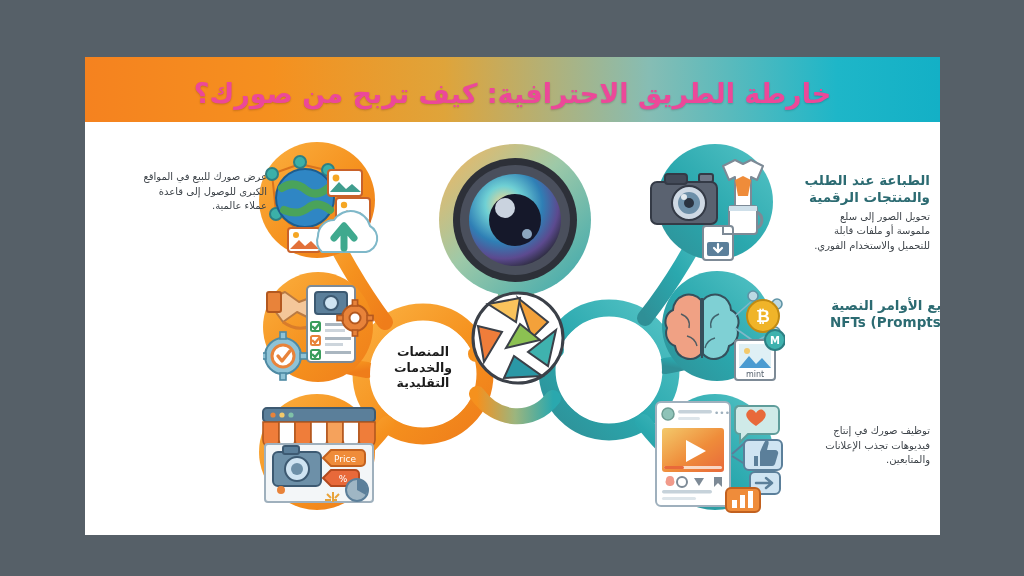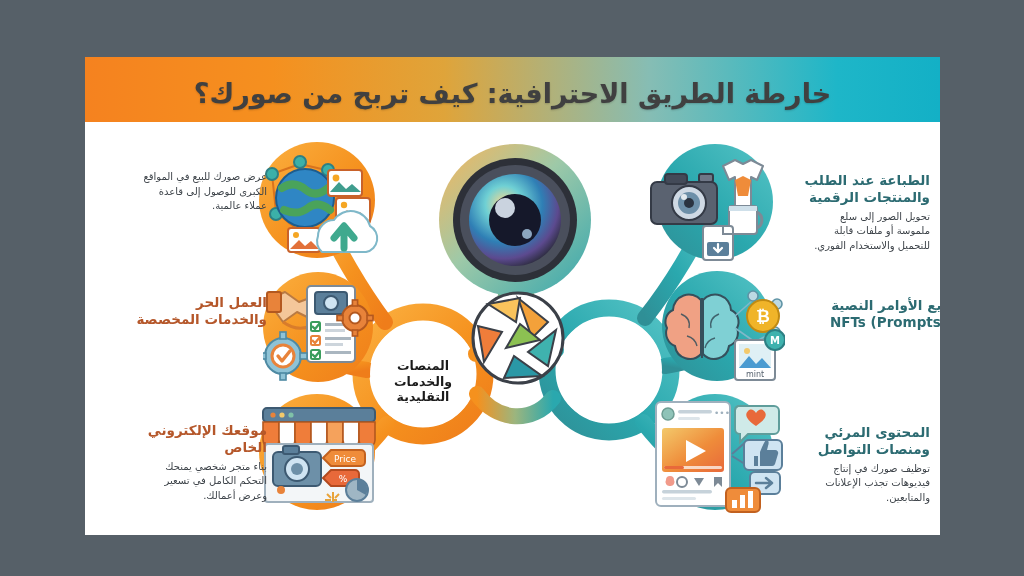--- a/index.html
+++ b/index.html
@@ -15,38 +15,38 @@
     position:absolute;left:85px;top:57px;width:855px;height:478px;
     background:#ffffff;overflow:hidden;
   }
   .header-band{
     position:absolute;left:0;top:0;width:855px;height:65px;
     background:linear-gradient(90deg,#f5821f 0%,#f5901f 22%,#dfa43a 42%,#86bdb4 66%,#1eb6c8 88%,#13b0c6 100%);
   }
   .header-title{
     position:absolute;left:0;top:0;width:855px;height:73px;
     display:flex;align-items:center;justify-content:center;
-    color:#404040;font-size:27px;font-weight:bold;direction:rtl;
+    color:#ec4899;font-size:27px;font-weight:bold;direction:rtl;
     letter-spacing:.2px;text-shadow:0 1px 2px rgba(0,0,0,.18);
     white-space:nowrap;
     text-align:center;
   }
 
   .canvas{position:absolute;left:0;top:65px;width:855px;height:413px;}
 
   
   svg.map{position:absolute;left:0;top:0;width:855px;height:413px;}
 
   
   .hub-label{
     position:absolute;direction:rtl;text-align:center;
     color:#1b1b1b;font-weight:bold;font-size:12.5px;line-height:1.25;
     white-space:pre-line;pointer-events:none;
   }
-  .hub-left{left:290px;top:236px;width:96px;}
+  .hub-left{left:290px;top:222px;width:96px;}
   .hub-right{left:476px;top:214px;width:98px;}
 
   
   .block{position:absolute;direction:rtl;width:172px;}
   .block.left{text-align:right;}
   .block.right{text-align:right;}
   .block h3{
     margin:0 0 3px 0;font-size:13.5px;font-weight:bold;line-height:1.28;
     white-space:pre-line;
   }
@@ -393,45 +393,34 @@
           </g>
         </g>
       </svg>
 
       <div class="block left b-l1">
         <p>عرض صورك للبيع في المواقع
 الكبرى للوصول إلى قاعدة
 عملاء عالمية.</p>
       </div>
       <div class="block left b-l2">
-        <h3>العمل الحر
-والخدمات المخصصة</h3>
-      </div>
-      <div class="block left b-l3">
-        <h3>موقعك الإلكتروني
-الخاص</h3>
-        <p>بناء متجر شخصي يمنحك
-التحكم الكامل في تسعير
-وعرض أعمالك.</p>
       </div>
 
       <div class="block right b-r1">
         <h3>الطباعة عند الطلب
 والمنتجات الرقمية</h3>
         <p>تحويل الصور إلى سلع
 ملموسة أو ملفات قابلة
 للتحميل والاستخدام الفوري.</p>
       </div>
       <div class="block right b-r2">
         <h3>بيع الأوامر النصية
 NFTs (Prompts)</h3>
       </div>
       <div class="block right b-r3">
-        <h3>المحتوى المرئي
-ومنصات التواصل</h3>
         <p>توظيف صورك في إنتاج
 فيديوهات تجذب الإعلانات
 والمتابعين.</p>
       </div>
 
     </div>
   </div>
 </div>
 
 </body></html>

